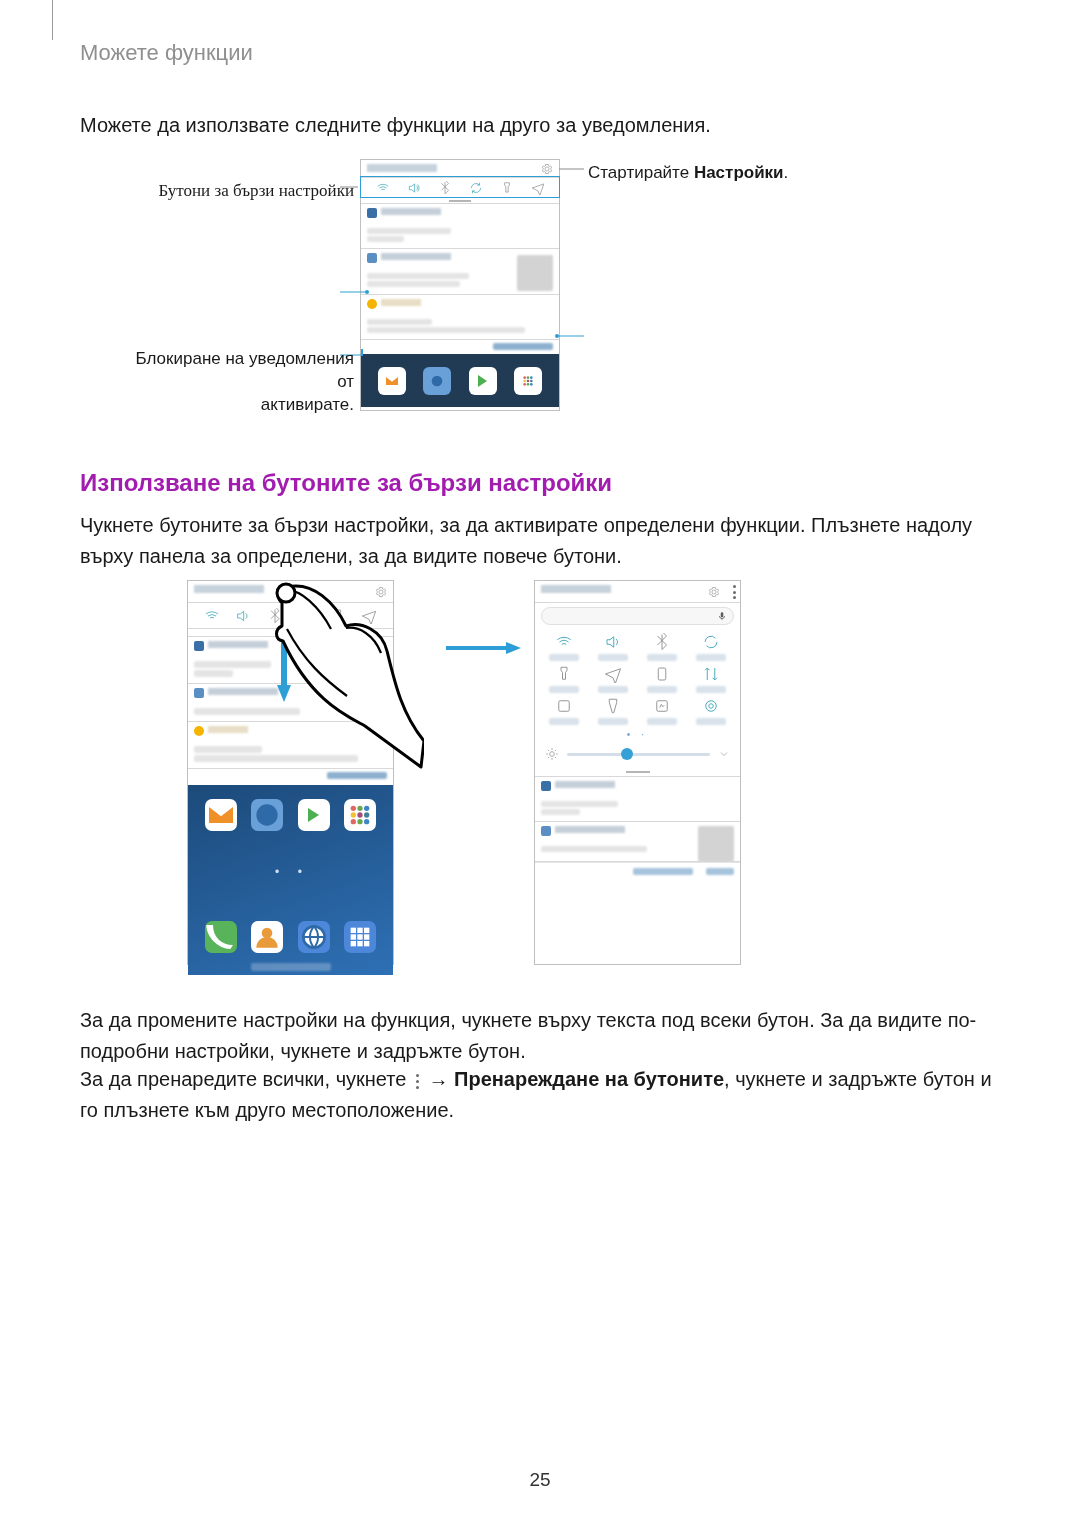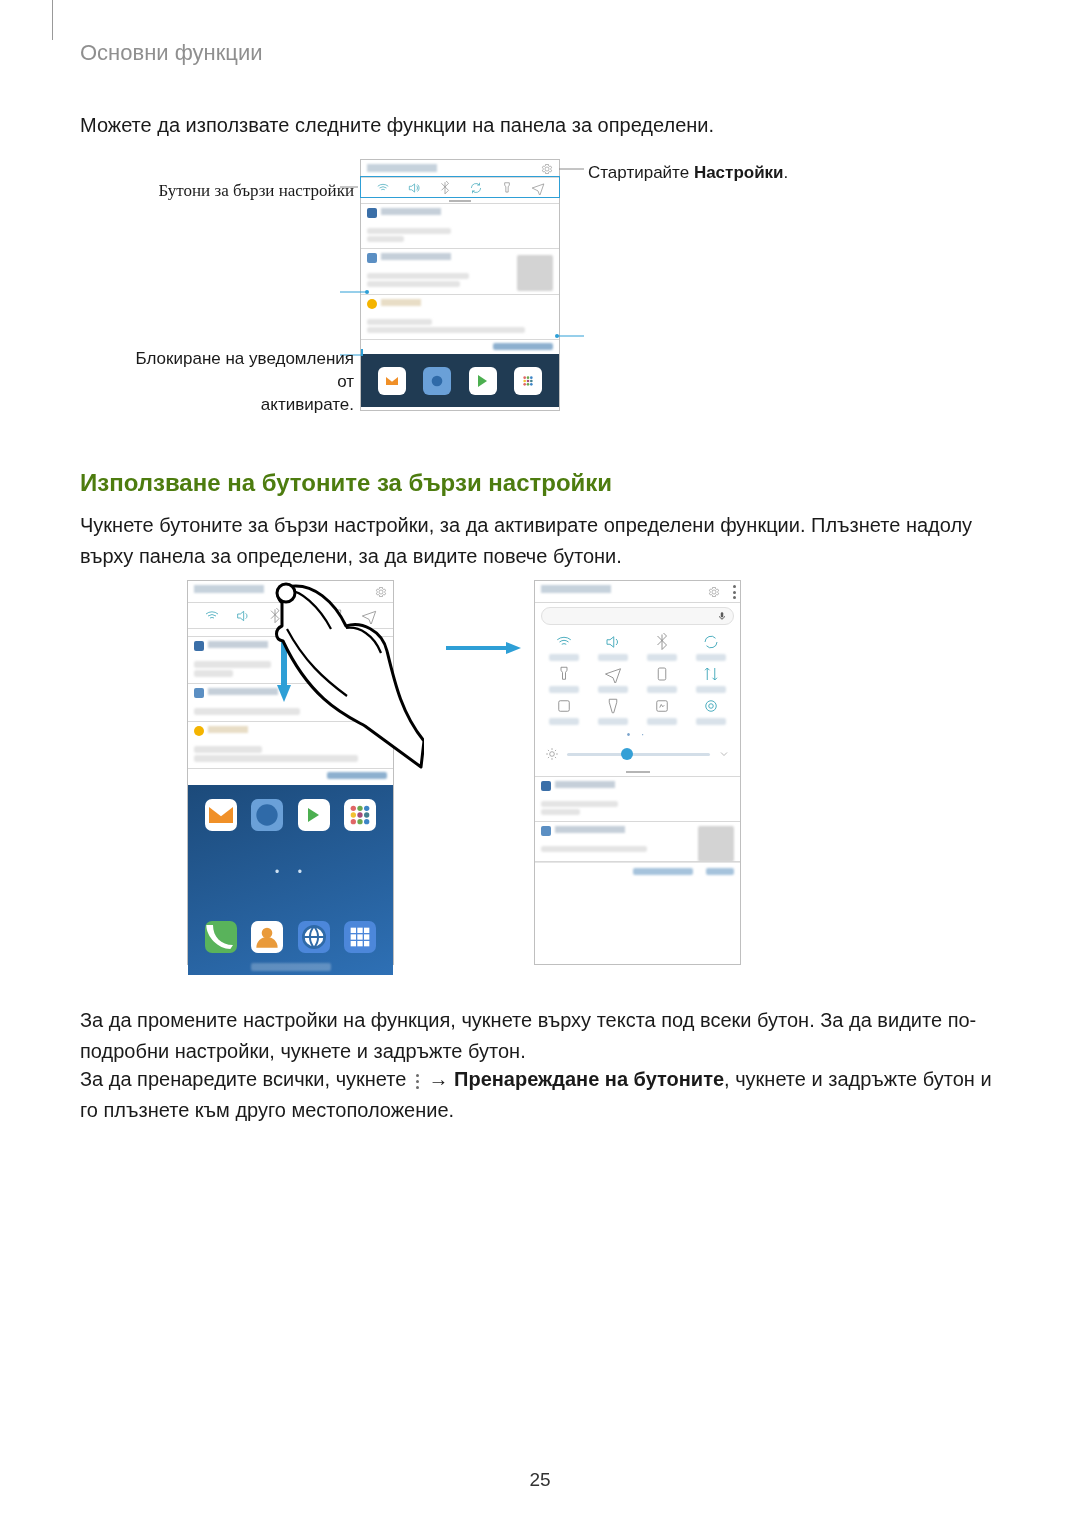--- a/index.html
+++ b/index.html
@@ -32,21 +32,21 @@
     line-height: 1.55;
     color: #1a1a1a;
   }
   .para1 { top: 110px; left: 80px; right: 80px; }
   .h2 {
     position: absolute;
     top: 469px;
     left: 80px;
     font-size: 24px;
     font-weight: bold;
-    color: #4d7c0f;
+    color: #a21caf;
   }
   .para2 { top: 510px; left: 80px; right: 80px; }
   .para3 { top: 1005px; left: 80px; right: 80px; }
   .para4 { top: 1064px; left: 80px; right: 80px; }
   .bold { font-weight: bold; }
   .page-num {
     position: absolute;
     bottom: 36px;
     left: 0; right: 0;
     text-align: center;
@@ -223,23 +223,23 @@
   }
   .more-icon-inline span { position:absolute; left:1px; width:3px; height:3px; background:#6a6a6a; border-radius:50%; }
   .more-icon-inline span:nth-child(1){ top:1px; }
   .more-icon-inline span:nth-child(2){ top:7px; }
   .more-icon-inline span:nth-child(3){ top:13px; }
 </style>
 </head>
 <body>
 
 <div class="vrule"></div>
-<div class="header-label">Основни функции</div>
-
-<div class="body-text para1">Можете да използвате следните функции на панела за определени.</div>
+<div class="header-label">Можете функции</div>
+
+<div class="body-text para1">Можете да използвате следните функции на друго за уведомления.</div>
 
 <div class="fig1">
 
   <div class="hl gear"></div>
 
   <div class="phone1">
     <div class="statusbar">
       <div class="blur-txt"></div>
       <svg class="gear-icon-sb" viewBox="0 0 24 24">
           <path class="ic-gray" d="M12 8a4 4 0 100 8 4 4 0 000-8z"></path>

